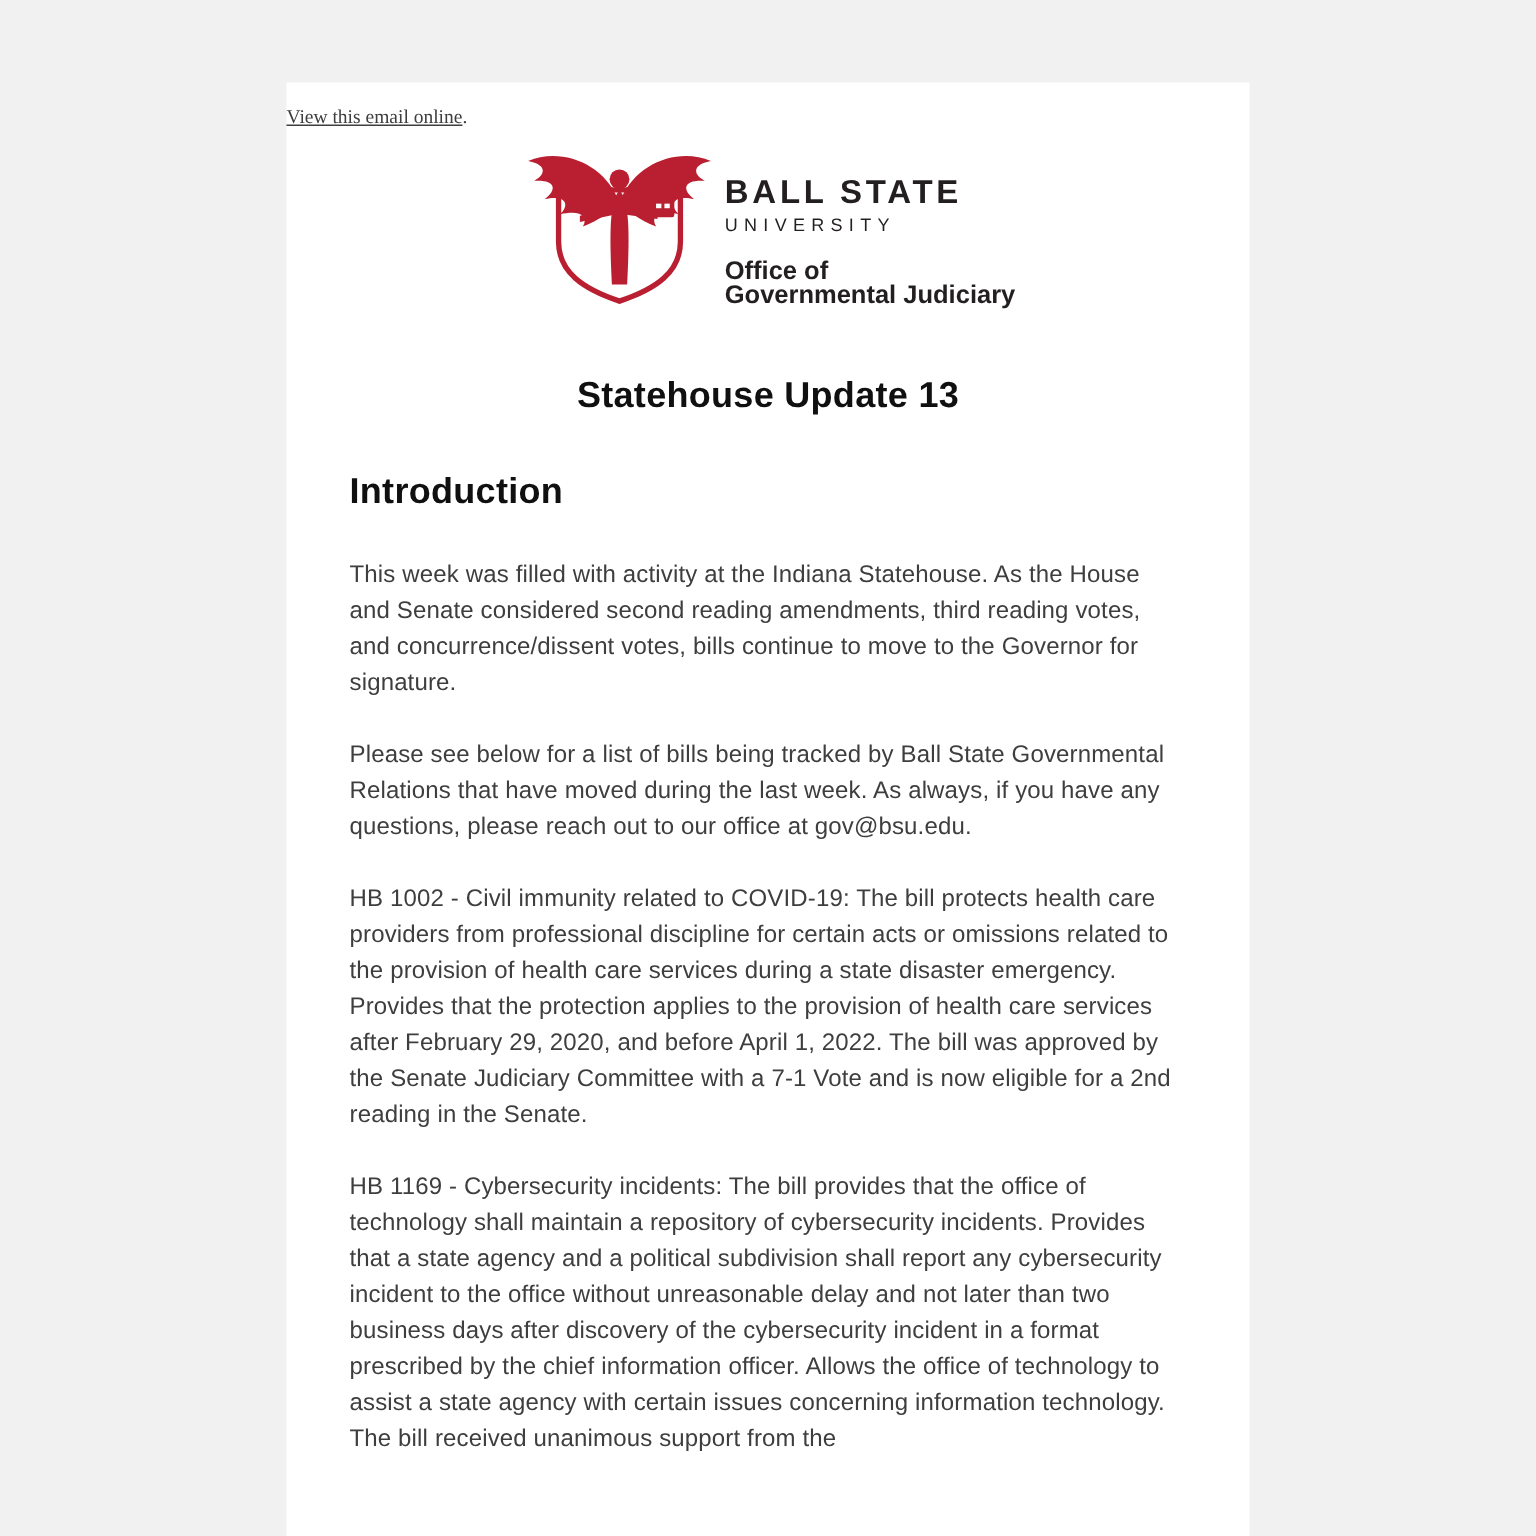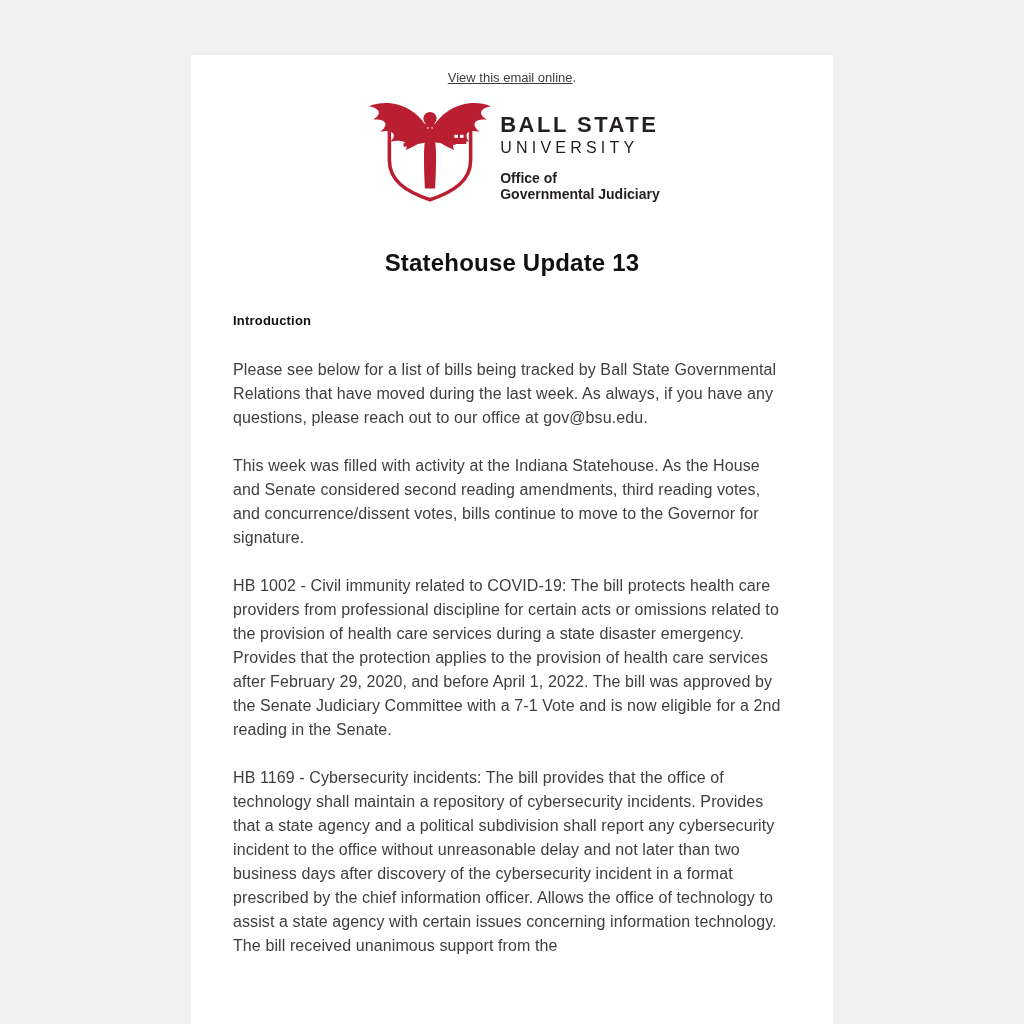--- a/index.html
+++ b/index.html
@@ -14,79 +14,80 @@
   .card {
     width: 642px;
     margin: 55px auto 0;
     background: #ffffff;
     min-height: 969px;
     box-sizing: border-box;
     padding-bottom: 40px;
   }
   .view-online {
     padding-top: 15px;
-    text-align: center;
     font-size: 13px;
     color: #3e3e3e;
+    font-family: Liberation Serif, serif;
   }
   .view-online a {
     color: #3e3e3e;
     text-decoration: underline;
     cursor: pointer;
   }
   .logo-row {
     margin-top: 10px;
     display: flex;
     justify-content: center;
+    align-items: center;
     gap: 4px;
   }
   .logo-mark {
     width: 132px;
     height: 110px;
     flex: 0 0 auto;
   }
   .logo-text {
     color: #231f20;
     padding-top: 18px;
   }
   .logo-org {
     font-size: 22px;
     font-weight: 800;
     letter-spacing: 2.5px;
     line-height: 24px;
     white-space: nowrap;
   }
   .logo-univ {
-    font-size: 16px;
+    font-size: 12px;
     font-weight: 500;
     letter-spacing: 4.2px;
     line-height: 19px;
     margin-top: 1px;
     white-space: nowrap;
   }
   .logo-dept {
     margin-top: 13px;
-    font-size: 14px;
+    font-size: 17px;
     font-weight: 700;
     line-height: 16px;
     white-space: nowrap;
   }
   .title {
     margin: 44px 0 0;
     text-align: center;
     font-size: 24px;
     font-weight: 700;
     color: #101010;
     letter-spacing: 0.2px;
   }
   .content {
     padding: 0 42px;
   }
   .content h2 {
-    font-size: 13px;
+    font-size: 24px;
     font-weight: 700;
     color: #101010;
     margin: 36px 0 30px;
     letter-spacing: 0.2px;
   }
   .content p {
     font-size: 16px;
     line-height: 24px;
     color: #3e3e3e;
     margin: 0 0 24px;
@@ -131,22 +132,22 @@
       </div>
     </div>
   </div>
 
   <h1 class="title">Statehouse Update 13</h1>
 
   <div class="content">
 
     <section>
       <h2>Introduction</h2>
+      <p>This week was filled with activity at the Indiana Statehouse. As the House and Senate considered second reading amendments, third reading votes, and concurrence/dissent votes, bills continue to move to the Governor for signature.</p>
       <p>Please see below for a list of bills being tracked by Ball State Governmental Relations that have moved during the last week. As always, if you have any questions, please reach out to our office at gov@bsu.edu.</p>
-      <p>This week was filled with activity at the Indiana Statehouse. As the House and Senate considered second reading amendments, third reading votes, and concurrence/dissent votes, bills continue to move to the Governor for signature.</p>
     </section>
 
     <section>
       <p>HB 1002 - Civil immunity related to COVID-19: The bill protects health care providers from professional discipline for certain acts or omissions related to the provision of health care services during a state disaster emergency. Provides that the protection applies to the provision of health care services after February 29, 2020, and before April 1, 2022. The bill was approved by the Senate Judiciary Committee with a 7-1 Vote and is now eligible for a 2nd reading in the Senate.</p>
       <p>HB 1169 - Cybersecurity incidents: The bill provides that the office of technology shall maintain a repository of cybersecurity incidents. Provides that a state agency and a political subdivision shall report any cybersecurity incident to the office without unreasonable delay and not later than two business days after discovery of the cybersecurity incident in a format prescribed by the chief information officer. Allows the office of technology to assist a state agency with certain issues concerning information technology.  The bill received unanimous support from the</p>
     </section>
 
   </div>
 </div>
 

